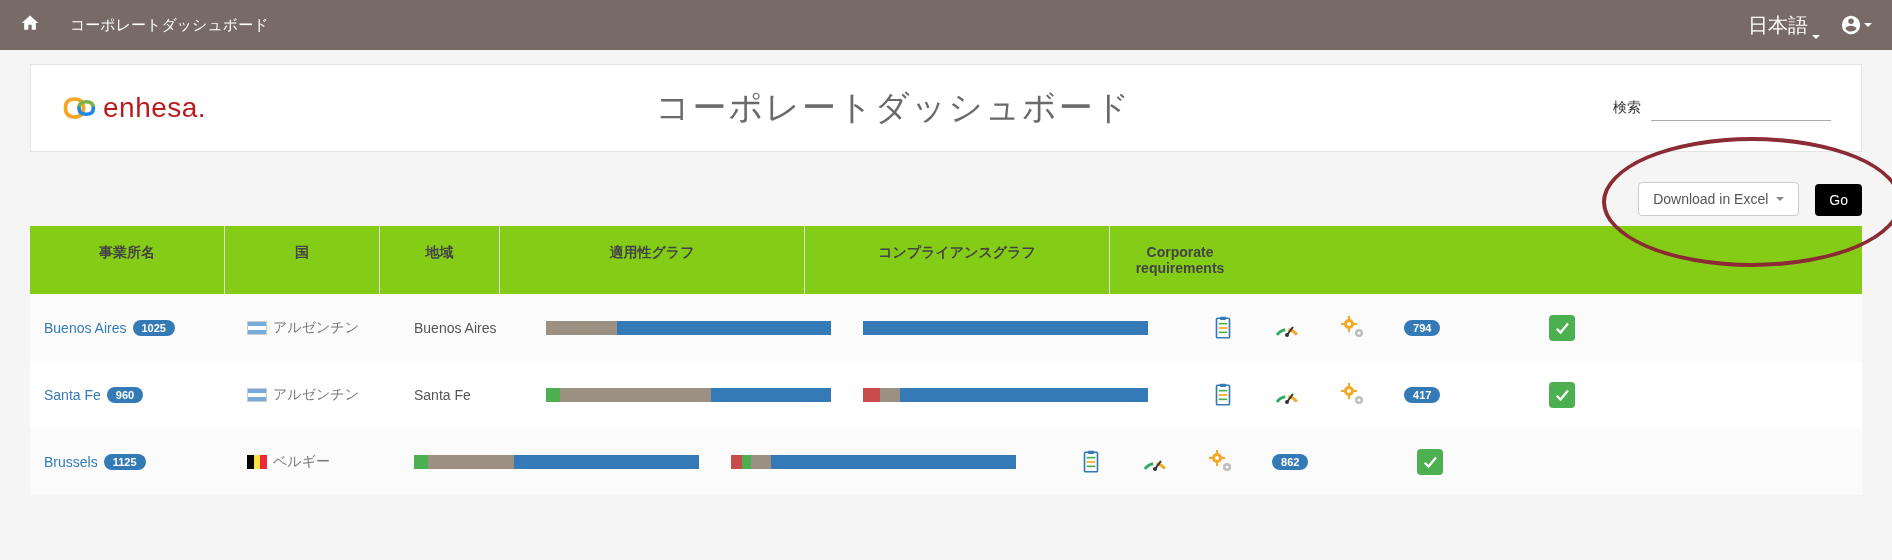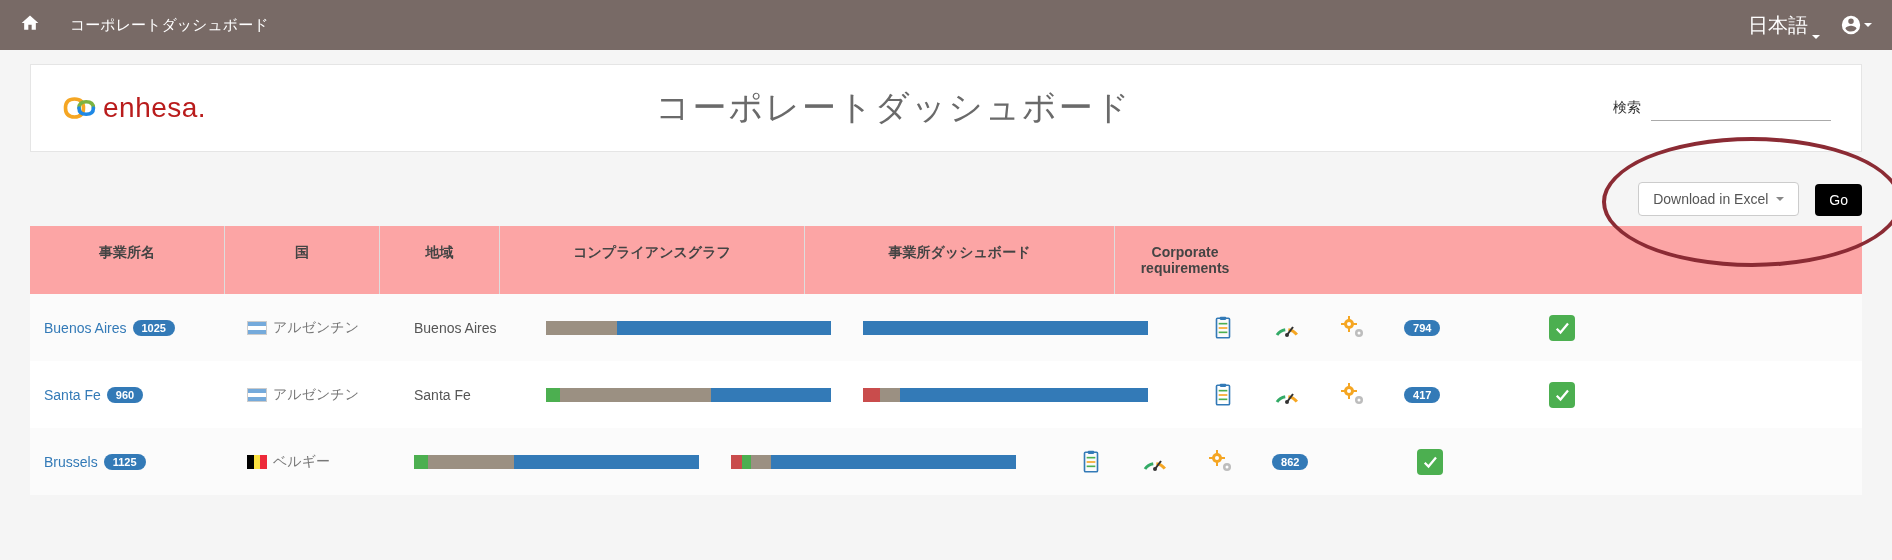--- a/index.html
+++ b/index.html
@@ -75,21 +75,21 @@
       height: 130px;
       border: 4px solid #8b2b34;
       border-radius: 50%;
       pointer-events: none;
     }
     
     
     .tbl { margin: 0 30px; }
     .thead {
       display: flex;
-      background: #fca5a5;
+      background: #84cc16;
       font-size: 14px;
       font-weight: 700;
       color: #444;
       text-align: center;
     }
     .col-site { width: 195px; }
     .col-country { width: 155px; }
     .col-region { width: 120px; }
     .col-graph1 { width: 305px; }
     .col-graph2 { width: 305px; }
@@ -173,22 +173,22 @@
   </div>
   <button class="go-btn">Go</button>
   <div class="annotation-circle"></div>
 </div>
 
 <div class="tbl">
   <div class="thead">
     <div class="col-site">事業所名</div>
     <div class="col-country">国</div>
     <div class="col-region">地域</div>
+    <div class="col-graph1">適用性グラフ</div>
     <div class="col-graph2">コンプライアンスグラフ</div>
-    <div class="col-dash">事業所ダッシュボード</div>
     <div class="col-corp">Corporate requirements</div>
   </div>
   <div id="tbody">
       <div class="trow">
         <div class="col-site">
           <span class="site-link">Buenos Aires</span>
           <span class="pill">1025</span>
         </div>
         <div class="col-country">
           <span class="flag flag-ar"></span>

